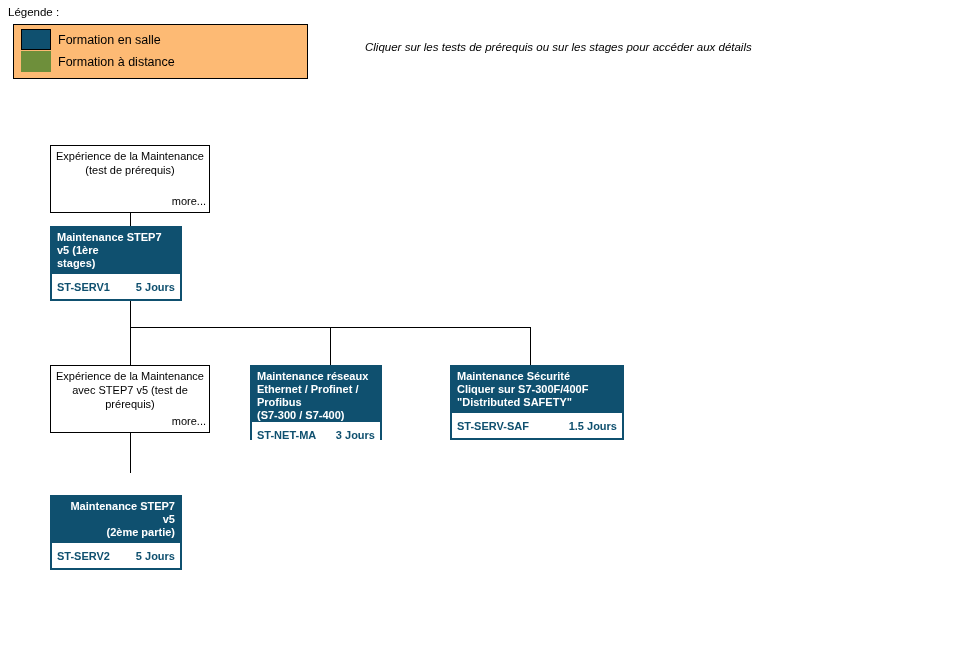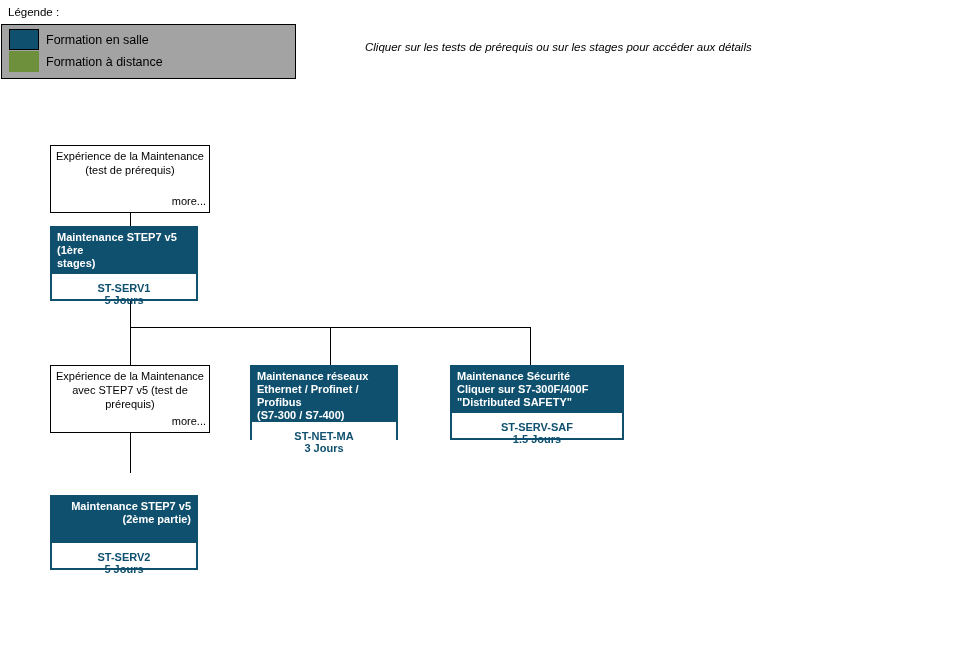--- a/index.html
+++ b/index.html
@@ -11,23 +11,23 @@
     height: 650px;
     background: #ffffff;
     overflow: hidden;
   }
   
   .legend-title {
     position: absolute; left: 8px; top: 6px;
     font-size: 11.5px; color: #000;
   }
   .legend-frame {
-    position: absolute; left: 1px; top: 24px;
+    position: absolute; left: 13px; top: 24px;
     width: 295px; height: 55px;
-    border: 1px solid #000; background: #a3a3a3;
+    border: 1px solid #000; background: #fdba74;
   }
   .legend-row { position: absolute; left: 7px; height: 21px; display: flex; align-items: center; }
   .legend-row.row1 { top: 4px; }
   .legend-row.row2 { top: 26px; }
   .swatch { width: 30px; height: 21px; display: inline-block; }
   .swatch.classroom { background: #0f506f; border: 1px solid #000; }
   .swatch.distance  { background: #6e8f3b; }
   .legend-label { margin-left: 7px; font-size: 12.5px; color: #000; }
   
   .instruction {
@@ -54,40 +54,39 @@
     cursor: pointer;
   }
   .prereq1 { left: 50px; top: 145px; }
   .prereq2 { left: 50px; top: 365px; }
   .more-link {
     position: absolute; right: 3px; bottom: 4px;
     font-size: 11px; color: #000;
   }
   
   .box-course {
-    position: absolute; width: 148px; height: 75px;
+    position: absolute; width: 132px; height: 75px;
     border: 2px solid #0f506f; background: #0f506f;
     display: flex; flex-direction: column;
     cursor: pointer;
   }
   .course1 { left: 50px;  top: 226px; }
   .course2 { left: 250px; top: 365px; }
   .course3 { left: 450px; top: 365px; width: 174px; }
   .course4 { left: 50px;  top: 495px; text-align: right; }
   .course-head {
     flex: 1; background: #0f506f; color: #ffffff;
     font-size: 11px; font-weight: bold; line-height: 13px;
     padding: 3px 5px 0 5px;
   }
   .course-foot {
     height: 25px; background: #ffffff; color: #0f506f;
     font-size: 11px; font-weight: bold;
     display: flex; justify-content: space-between; align-items: center;
     padding: 8px 5px;
-    flex-direction: column;
   }
 </style>
 </head>
 <body>
 
 <div class="canvas">
 
   <div class="legend-title">Légende :</div>
   <div class="legend-frame">
     <div class="legend-row row1">

